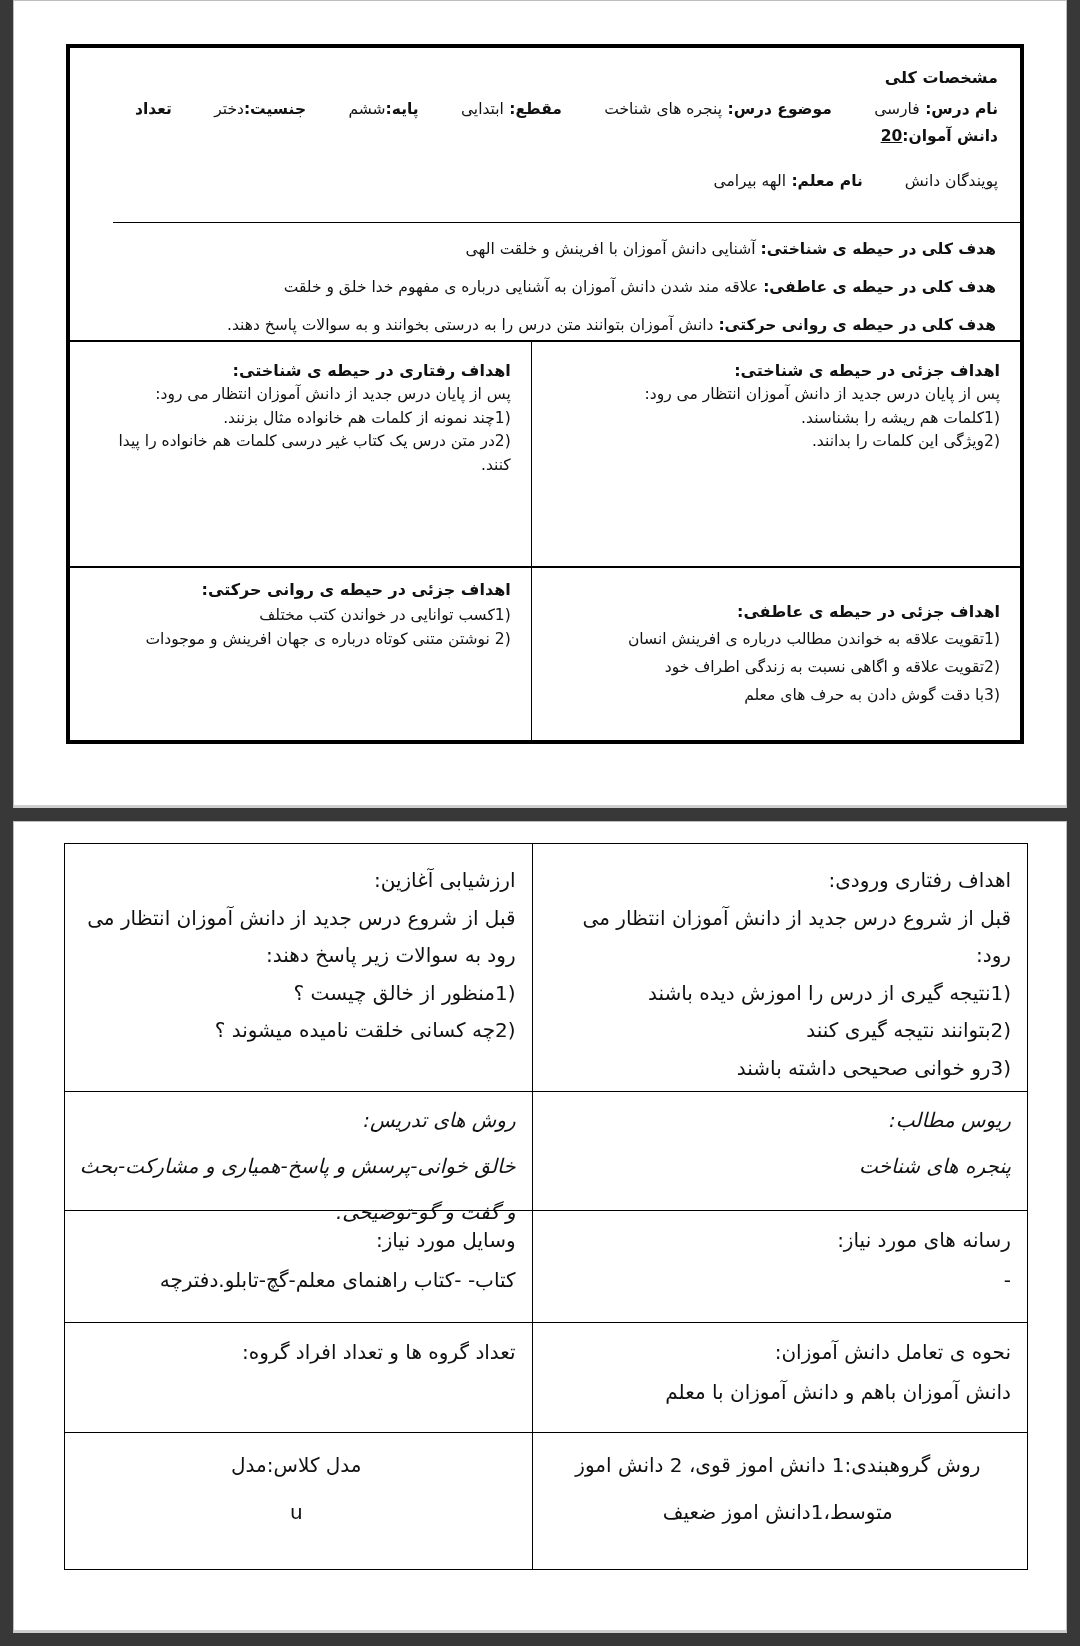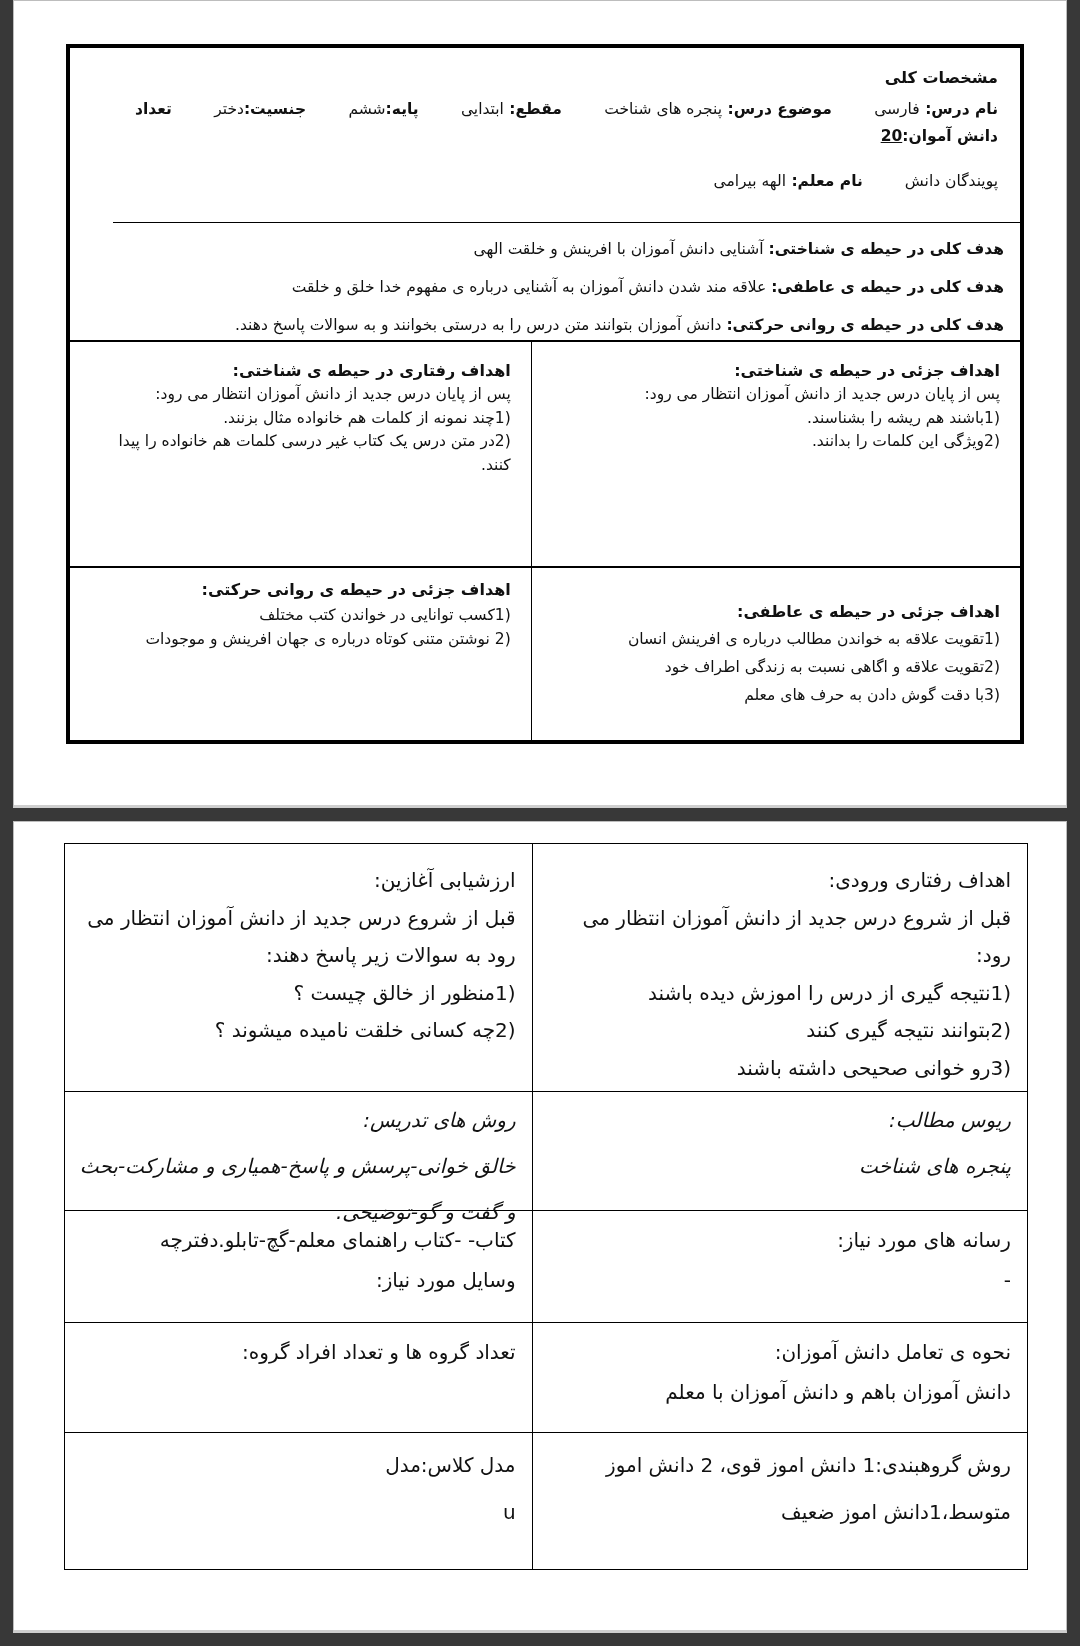--- a/index.html
+++ b/index.html
@@ -43,21 +43,21 @@
   }
   .hdr-count { margin-top: 9px; font-weight: bold; }
   .hdr-count .uval { text-decoration: underline; }
   .hdr-teacher { margin-top: 27px; display: flex; gap: 42px; }
   b { font-weight: bold; }
   .bv { font-weight: normal; }
 
   .t1-goals {
     height: 119px;
     border-bottom: 2px solid #000;
-    padding: 8px 16px 0 24px;
+    padding: 8px 24px 0 24px;
     font-size: 15.5px;
     line-height: 2.45;
   }
 
   .t1-row { display: flex; }
   .t1-row-a { height: 226px; border-bottom: 2px solid #000; }
   .t1-row-b { height: 172px; }
   .t1-cell { font-size: 15.5px; line-height: 1.52; padding: 17px 20px 8px 14px; }
   .t1-cell.c-right { width: 51.5%; border-left: 1px solid #000; }
   .t1-cell.c-left  { width: 48.5%; }
@@ -73,21 +73,21 @@
   }
   .t2-row { display: flex; border-bottom: 1px solid #000; }
   .t2-row:last-child { border-bottom: none; }
   .t2-cell { font-size: 20px; padding: 14px 16px 0 12px; }
   .t2-cell.c-right { width: 51.5%; border-left: 1px solid #000; }
   .t2-cell.c-left  { width: 48.5%; }
   .r1 { height: 248px; } .r1 .t2-cell { line-height: 1.88; padding-top: 18px; }
   .r2 { height: 119px; } .r2 .t2-cell { line-height: 2.3; padding-top: 5px; font-style: italic; }
   .r3 { height: 112px; } .r3 .t2-cell { line-height: 2.0; padding-top: 9px; }
   .r4 { height: 110px; } .r4 .t2-cell { line-height: 2.0; padding-top: 9px; }
-  .r5 { height: 136px; } .r5 .t2-cell { line-height: 2.35; padding-top: 9px; }
+  .r5 { height: 136px; } .r5 .t2-cell { line-height: 2.35; padding-top: 9px; text-align: center; }
 
   .num { unicode-bidi: isolate; direction: ltr; }
 </style>
 </head>
 <body>
 
 <div class="page page1">
   <div class="t1">
 
     <div class="t1-header">
@@ -110,21 +110,21 @@
     <div class="t1-goals">
       <div class="goal"><b>هدف کلی در حیطه ی شناختی:</b><span> آشنایی دانش آموزان با افرینش و خلقت الهی</span></div>
       <div class="goal"><b>هدف کلی در حیطه ی عاطفی:</b><span> علاقه مند شدن دانش آموزان به آشنایی درباره ی مفهوم خدا خلق و خلقت</span></div>
       <div class="goal"><b>هدف کلی در حیطه ی روانی حرکتی:</b><span> دانش آموزان بتوانند متن درس را به درستی بخوانند و به سوالات پاسخ دهند.</span></div>
     </div>
 
     <div class="t1-row t1-row-a">
       <div class="t1-cell c-right">
         <div class="cell-title">اهداف جزئی در حیطه ی شناختی:</div>
         <div>پس از پایان درس جدید از دانش آموزان انتظار می رود:</div>
-        <div class="item"><span class="num">1)</span><span>باشند هم ریشه را بشناسند.</span></div>
+        <div class="item"><span class="num">1)</span><span>کلمات هم ریشه را بشناسند.</span></div>
         <div class="item"><span class="num">2)</span><span>ویژگی این کلمات را بدانند.</span></div>
       </div>
       <div class="t1-cell c-left">
         <div class="cell-title">اهداف رفتاری در حیطه ی شناختی:</div>
         <div>پس از پایان درس جدید از دانش آموزان انتظار می رود:</div>
         <div class="item"><span class="num">1)</span><span>چند نمونه از کلمات هم خانواده مثال بزنند.</span></div>
         <div class="item"><span class="num">2)</span><span>در متن درس یک کتاب غیر درسی کلمات هم خانواده را پیدا کنند.</span></div>
       </div>
     </div>
 
@@ -174,22 +174,22 @@
         <div>خالق خوانی-پرسش و پاسخ-همیاری و مشارکت-بحث و گفت و گو-توضیحی.</div>
       </div>
     </div>
 
     <div class="t2-row r3">
       <div class="t2-cell c-right">
         <div>رسانه های مورد نیاز:</div>
         <div>-</div>
       </div>
       <div class="t2-cell c-left">
+        <div>وسایل مورد نیاز:</div>
         <div>کتاب- -کتاب راهنمای معلم-گچ-تابلو.دفترچه</div>
-        <div>وسایل مورد نیاز:</div>
       </div>
     </div>
 
     <div class="t2-row r4">
       <div class="t2-cell c-right">
         <div>نحوه ی تعامل دانش آموزان:</div>
         <div>دانش آموزان باهم و دانش آموزان با معلم</div>
       </div>
       <div class="t2-cell c-left">
         <div>تعداد گروه ها و تعداد افراد گروه:</div>

